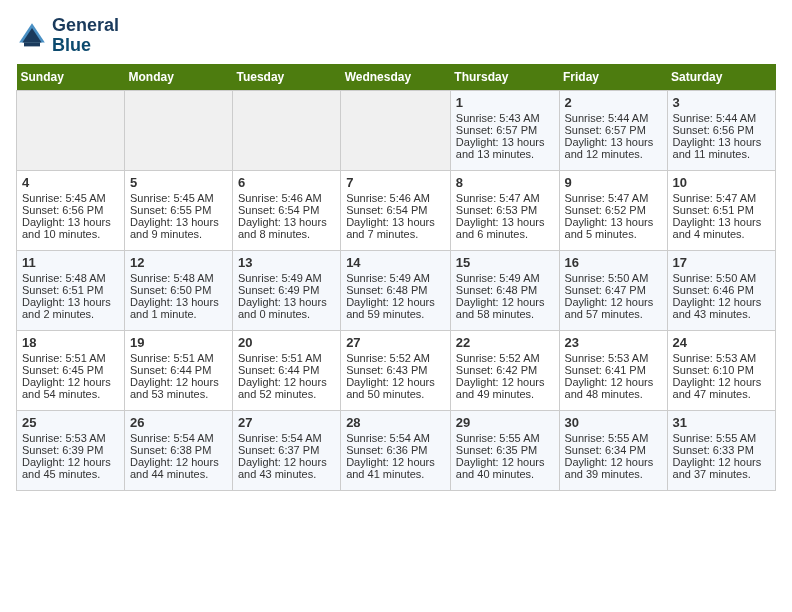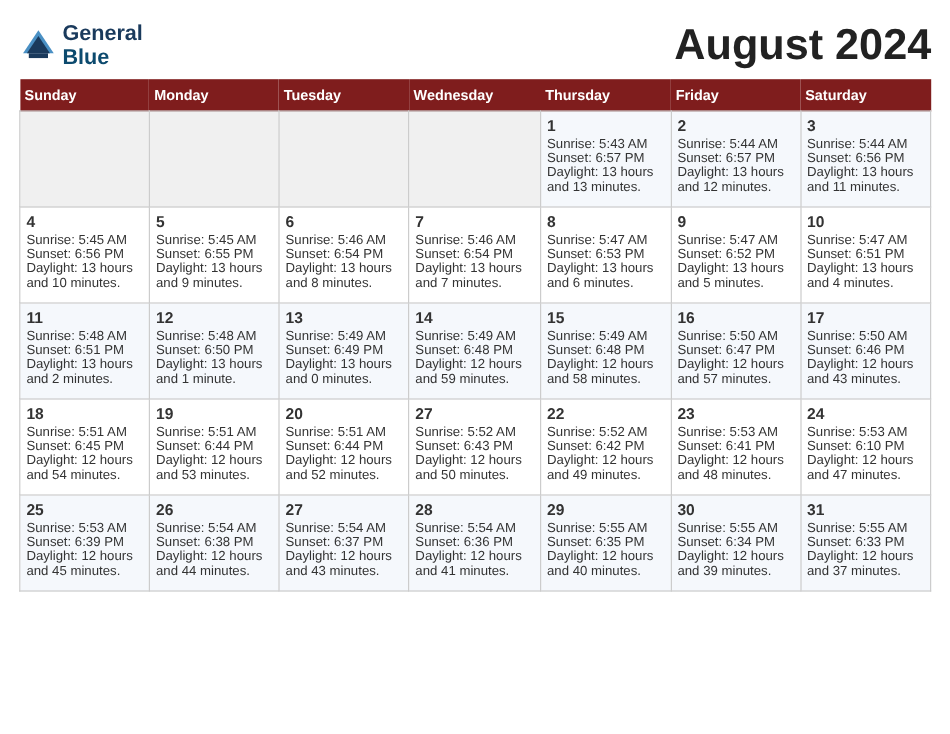--- a/index.html
+++ b/index.html
@@ -45,21 +45,21 @@
     .location {
       font-size: 16px;
       color: #444;
     }
     table {
       width: 100%;
       border-collapse: collapse;
       font-size: 11px;
     }
     thead th {
-      background: #7f1d1d;
+      background: #4d7c0f;
       color: #fff;
       padding: 6px 4px;
       text-align: left;
       font-size: 12px;
       font-weight: bold;
       margin-top: 36px;
     }
     tbody tr {
       vertical-align: top;
     }
@@ -96,21 +96,20 @@
       <polygon points="20,4 36,28 4,28" fill="#4a90c4"></polygon>
       <polygon points="20,10 32,28 8,28" fill="#1a3a5c"></polygon>
       <rect x="10" y="28" width="20" height="5" fill="#1a3a5c"></rect>
     </svg>
     <div class="logo-text">
       <div>General</div>
       <div><span>Blue</span></div>
     </div>
   </div>
   <div class="title-block">
-    <div class="month-title">August 2024</div>
   </div>
 </div>
 
 <table>
   <thead>
     <tr>
     <th>Sunday</th>
         <th>Monday</th>
         <th>Tuesday</th>
         <th>Wednesday</th>

